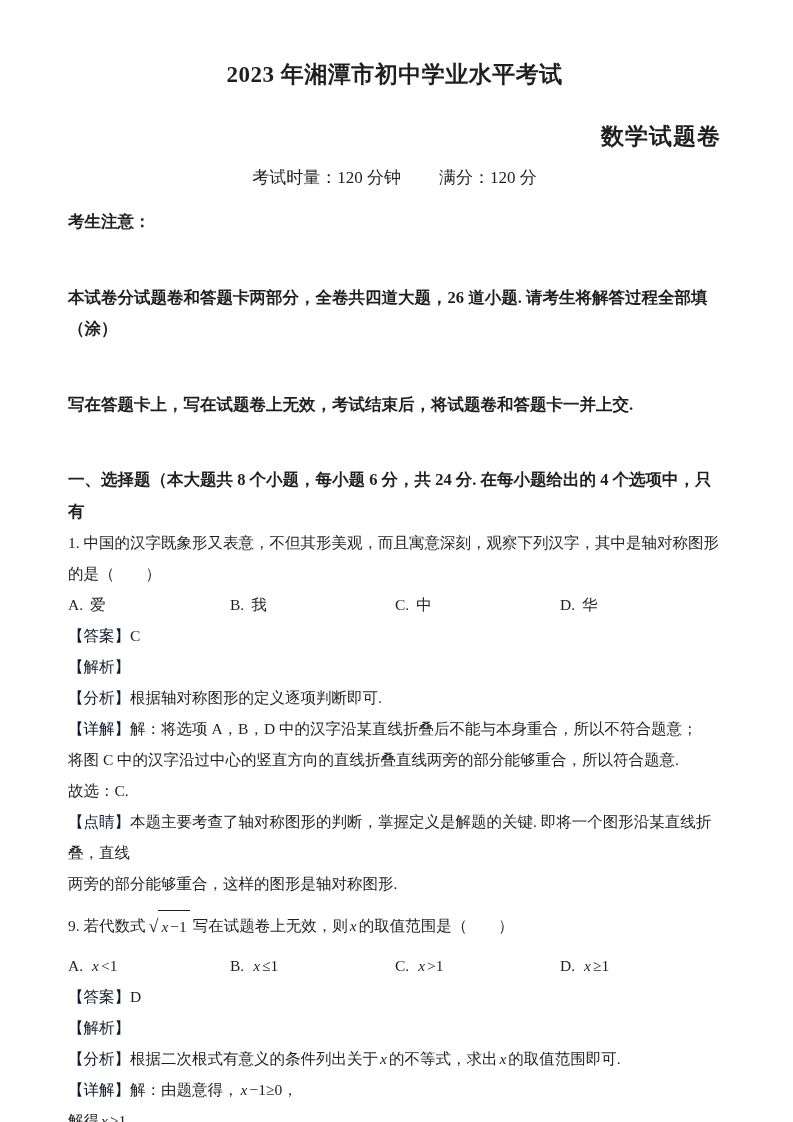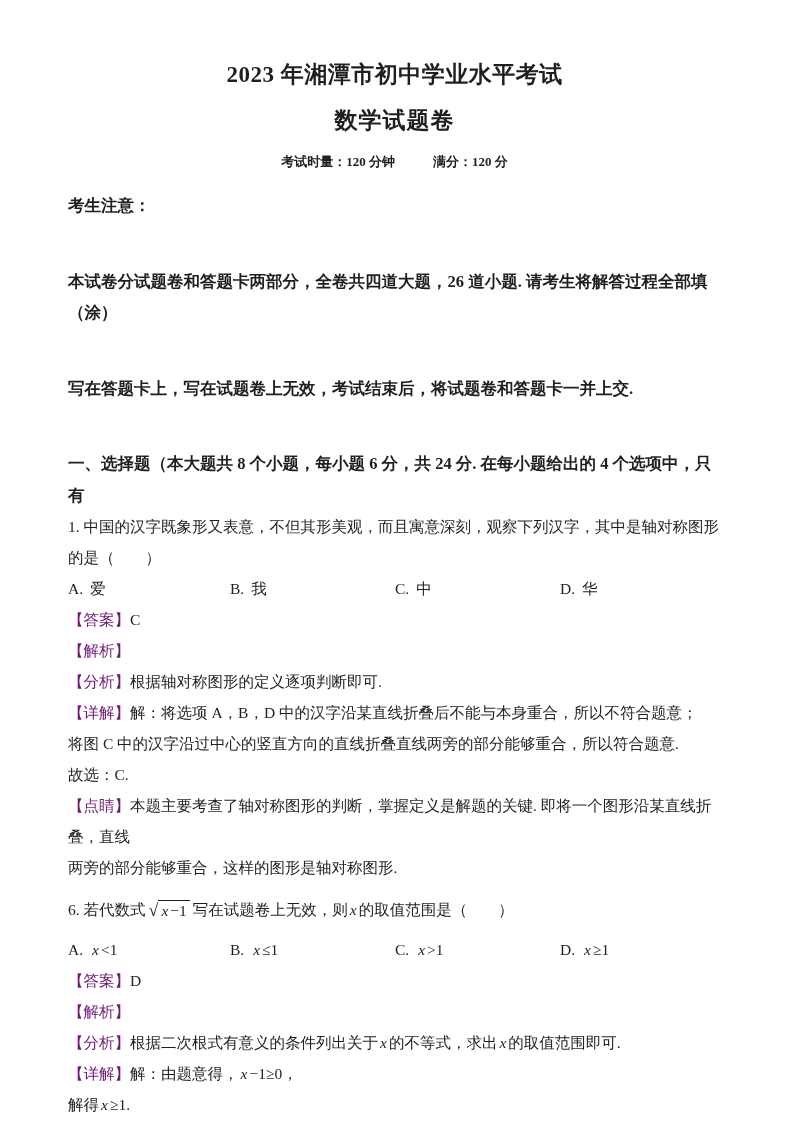--- a/index.html
+++ b/index.html
@@ -10,30 +10,30 @@
     background:#ffffff;
     padding:60px 54px 0 68px;
     color:#1f1f1f;
     font-family:"Liberation Serif","DejaVu Serif",serif;
     font-size:15.5px;
     line-height:31px;
     overflow:hidden;
   }
   p{margin:0;padding:0;}
   .title{font-size:23px;line-height:30px;font-weight:bold;text-align:center;letter-spacing:.5px;}
-  .subtitle{font-size:23px;line-height:30px;font-weight:bold;text-align:center;margin-top:16px;letter-spacing:1px;}
-  .info{font-size:13px;line-height:22px;font-weight:bold;text-align:center;margin-top:15px;}
+  .subtitle{font-size:23px;line-height:30px;font-weight:bold;text-align:right;margin-top:32px;letter-spacing:1px;}
+  .info{font-size:17px;line-height:22px;font-weight:normal;text-align:center;margin-top:15px;}
   .info .gap{display:inline-block;width:38px;}
   .notice{font-size:16.5px;font-weight:bold;line-height:31.5px;margin-top:44px;}
   .notice-head{margin-top:17px;}
-  .blue{color:#701a75;}
+  .blue{color:#0f172a;}
   .mvar{font-style:italic;padding:0 2px;}
   .sqrt{display:inline-block;white-space:nowrap;margin:0 3px;vertical-align:-1px;}
   .sqrt .sign{font-size:18px;line-height:1;}
-  .sqrt .radicand{display:inline-block;border-top:1.5px solid #1f1f1f;line-height:17px;padding:1px 3px 0 1px;}
+  .sqrt .radicand{display:inline-block;border-top:1.5px solid #1f1f1f;line-height:17px;padding:7px 3px 0 1px;}
   .opts{display:grid;grid-template-columns:162px 165px 165px 1fr;}
   .opt .lab{margin-right:7px;}
   .q2stem{margin-top:9px;margin-bottom:5px;line-height:36px;}
   .q3stem{margin-top:2px;}
 </style>
 </head>
 <body>
 
 <div class="page">
 
@@ -59,21 +59,21 @@
 
   <p><span class="blue">【答案】</span><span>C</span></p>
   <p><span class="blue">【解析】</span></p>
   <p><span class="blue">【分析】</span><span>根据轴对称图形的定义逐项判断即可.</span></p>
   <p><span class="blue">【详解】</span><span>解：将选项 A，B，D 中的汉字沿某直线折叠后不能与本身重合，所以不符合题意；</span></p>
   <p>将图 C 中的汉字沿过中心的竖直方向的直线折叠直线两旁的部分能够重合，所以符合题意.</p>
   <p>故选：C.</p>
   <p><span class="blue">【点睛】</span><span>本题主要考查了轴对称图形的判断，掌握定义是解题的关键. 即将一个图形沿某直线折叠，直线</span></p>
   <p>两旁的部分能够重合，这样的图形是轴对称图形.</p>
 
-  <p class="q2stem"><span>6. 若代数式</span><span class="sqrt"><span class="sign">√</span><span class="radicand"><span class="mvar">x</span><span>−1</span></span></span><span>写在试题卷上无效，则</span><span class="mvar">x</span><span>的取值范围是（　　）</span></p>
+  <p class="q2stem"><span>9. 若代数式</span><span class="sqrt"><span class="sign">√</span><span class="radicand"><span class="mvar">x</span><span>−1</span></span></span><span>写在试题卷上无效，则</span><span class="mvar">x</span><span>的取值范围是（　　）</span></p>
 
   <div class="opts">
     <span class="opt"><span class="lab">A.</span><span class="mvar">x</span><span>&lt;1</span></span>
     <span class="opt"><span class="lab">B.</span><span class="mvar">x</span><span>≤1</span></span>
     <span class="opt"><span class="lab">C.</span><span class="mvar">x</span><span>&gt;1</span></span>
     <span class="opt"><span class="lab">D.</span><span class="mvar">x</span><span>≥1</span></span>
   </div>
 
   <p><span class="blue">【答案】</span><span>D</span></p>
   <p><span class="blue">【解析】</span></p>

